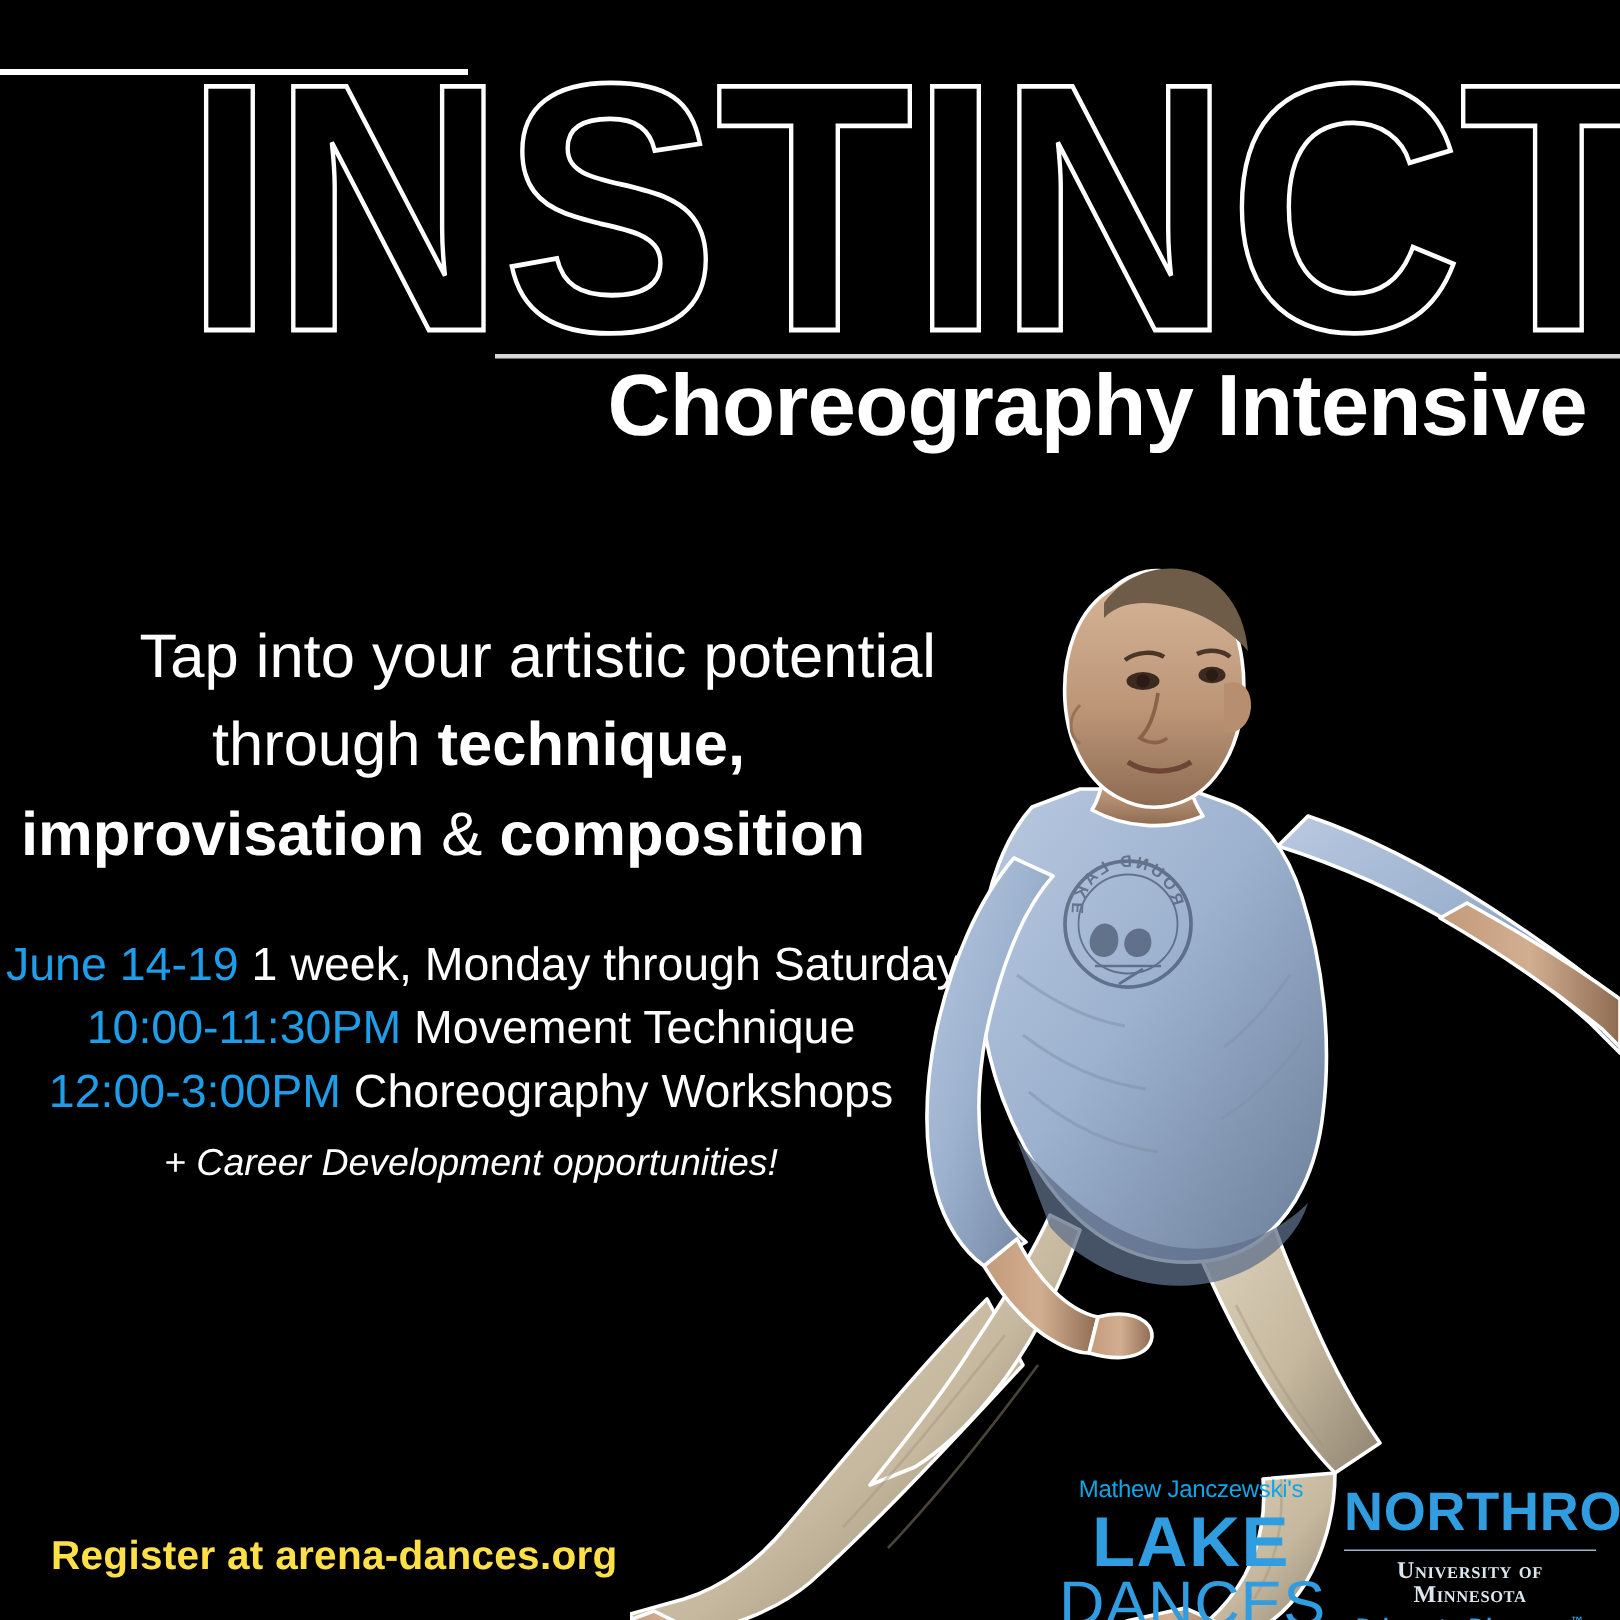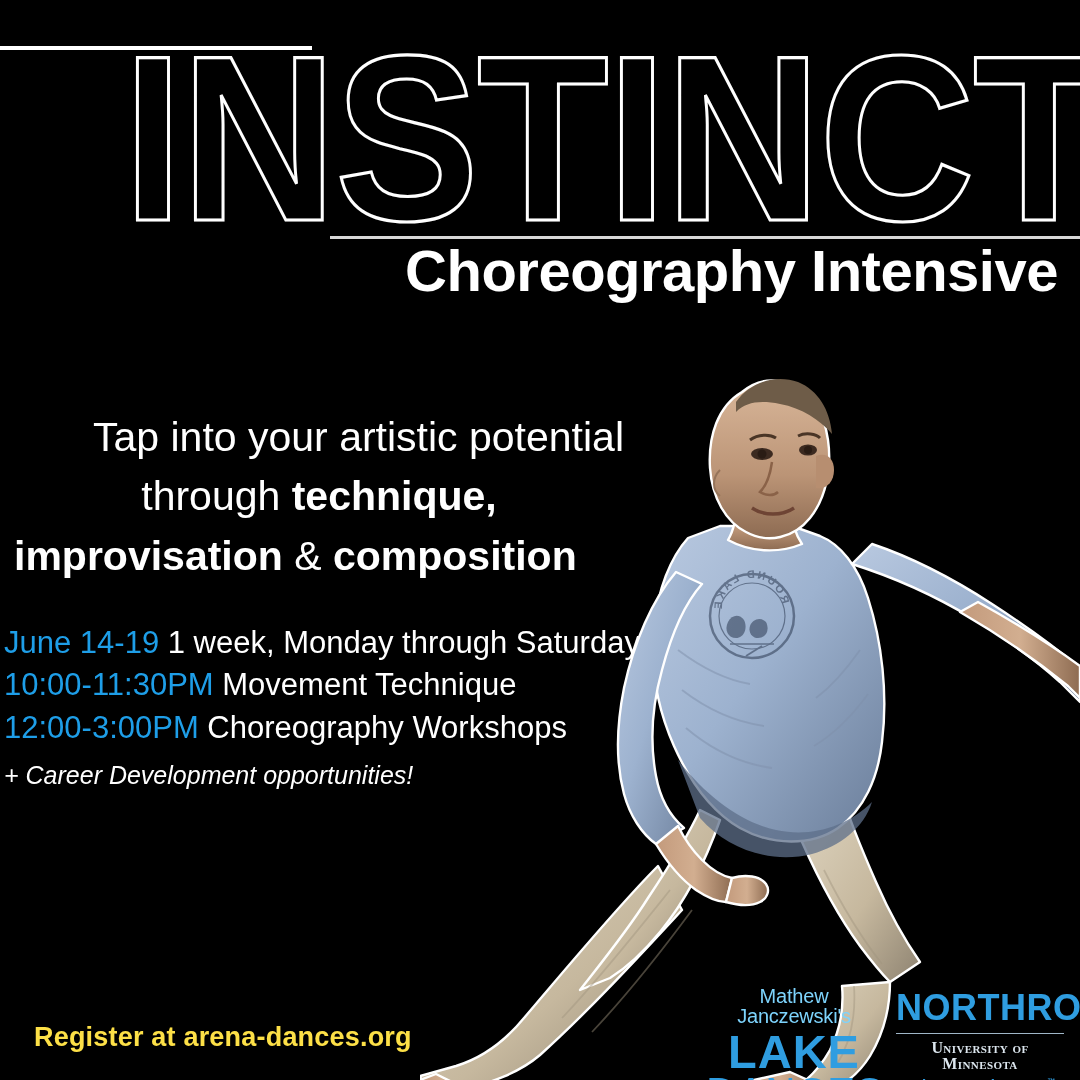--- a/index.html
+++ b/index.html
@@ -98,20 +98,21 @@
   .tagline b {
     font-weight: 700;
   }
 
   
   .schedule {
     position: absolute;
     left: 4px;
     top: 622px;
     width: 620px;
+    text-align: center;
     z-index: 5;
   }
   .sched-line {
     display: block;
     color: #ffffff;
     font-size: 31px;
     font-weight: 300;
     line-height: 1.37;
     white-space: nowrap;
   }
@@ -146,22 +147,22 @@
     position: absolute;
     left: 706px;
     top: 986px;
     width: 176px;
     text-align: center;
     line-height: 1;
     z-index: 6;
   }
   .logo-arena .la-top {
     display: block;
-    color: #7dd3fc;
-    font-size: 20px;
+    color: #0ea5e9;
+    font-size: 16px;
     font-weight: 400;
     letter-spacing: -0.2px;
     margin-bottom: 2px;
   }
   .logo-arena .la-main {
     display: block;
     color: #2f9de0;
     font-size: 47px;
     font-weight: 700;
     letter-spacing: 1px;

